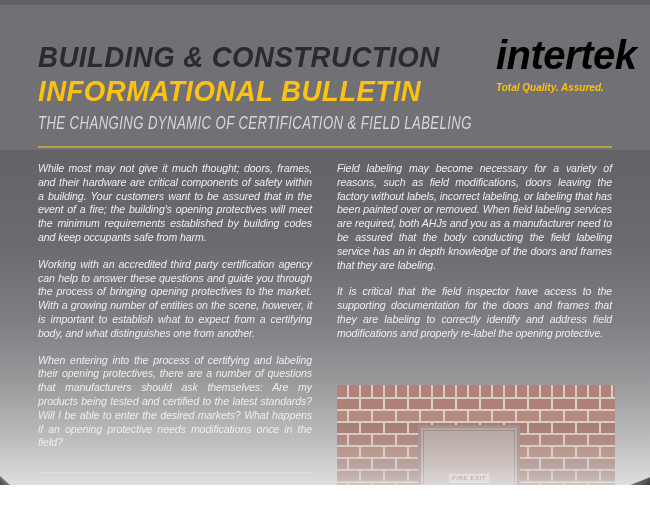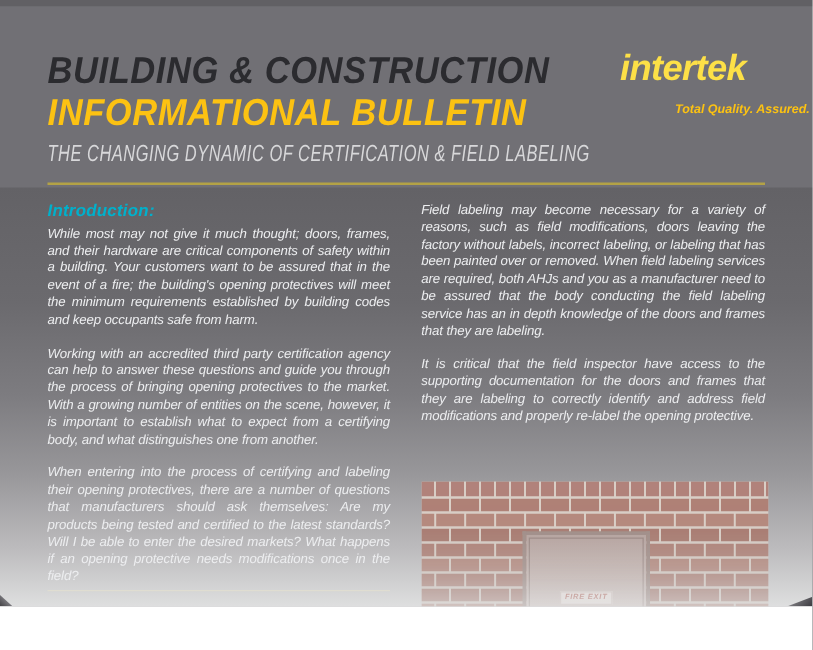--- a/index.html
+++ b/index.html
@@ -12,24 +12,24 @@
 
   
   .title-line1 { position:absolute; left:38px; top:40px; font-size:30px; font-weight:bold;
                  color:#2b2b2f; white-space:nowrap; letter-spacing:0.5px;
                  transform:scaleX(0.92); transform-origin:left top; }
   .title-line2 { position:absolute; left:38px; top:74px; font-size:30px; font-weight:bold;
                  color:#fcc212; white-space:nowrap; letter-spacing:0.5px;
                  transform:scaleX(0.92); transform-origin:left top; }
 
   .logo { position:absolute; left:496px; top:38px; }
-  .logo-wordmark { font-size:29px; font-weight:bold; color:#fde047; letter-spacing:-0.5px;
+  .logo-wordmark { font-size:40px; font-weight:bold; color:#000000; letter-spacing:-0.5px;
                    line-height:34px; }
   .logo-tagline  { margin-top:10px; font-size:10px; font-weight:bold; color:#fcc212;
-                   white-space:nowrap;margin-left:44px; }
+                   white-space:nowrap; }
 
   .subtitle { position:absolute; left:38px; top:112px; font-size:18.5px; color:#d8d8da;
               white-space:nowrap; letter-spacing:0.6px;
               transform:scaleX(0.71); transform-origin:left top; }
 
   .gold-rule { position:absolute; left:38px; top:146px; width:574px; height:2px;
                background:#b3a246; }
 
   
   .body-area { position:absolute; left:0; top:150px; width:650px; height:370px;
@@ -100,21 +100,20 @@
     <div class="logo-tagline">Total Quality. Assured.</div>
   </div>
 
   <div class="subtitle">THE CHANGING DYNAMIC OF CERTIFICATION &amp; FIELD LABELING</div>
 
   <div class="gold-rule"></div>
 
   <div class="body-area">
 
     <section class="col col-left">
-      <div class="sec-heading">Introduction:</div>
       <p>While most may not give it much thought; doors, frames, and their hardware are critical components of safety within a building. Your customers want to be assured that in the event of a fire; the building's opening protectives will meet the minimum requirements established by building codes and keep occupants safe from harm.</p>
       <p>Working with an accredited third party certification agency can help to answer these questions and guide you through the process of bringing opening protectives to the market. With a growing number of entities on the scene, however, it is important to establish what to expect from a certifying body, and what distinguishes one from another.</p>
       <p>When entering into the process of certifying and labeling their opening protectives, there are a number of questions that manufacturers should ask themselves: Are my products being tested and certified to the latest standards? Will I be able to enter the desired markets? What happens if an opening protective needs modifications once in the field?</p>
     </section>
 
     <section class="col col-right">
       <p>Field labeling may become necessary for a variety of reasons, such as field modifications, doors leaving the factory without labels, incorrect labeling, or labeling that has been painted over or removed. When field labeling services are required, both AHJs and you as a manufacturer need to be assured that the body conducting the field labeling service has an in depth knowledge of the doors and frames that they are labeling.</p>
       <p>It is critical that the field inspector have access to the supporting documentation for the doors and frames that they are labeling to correctly identify and address field modifications and properly re-label the opening protective.</p>
     </section>
 

